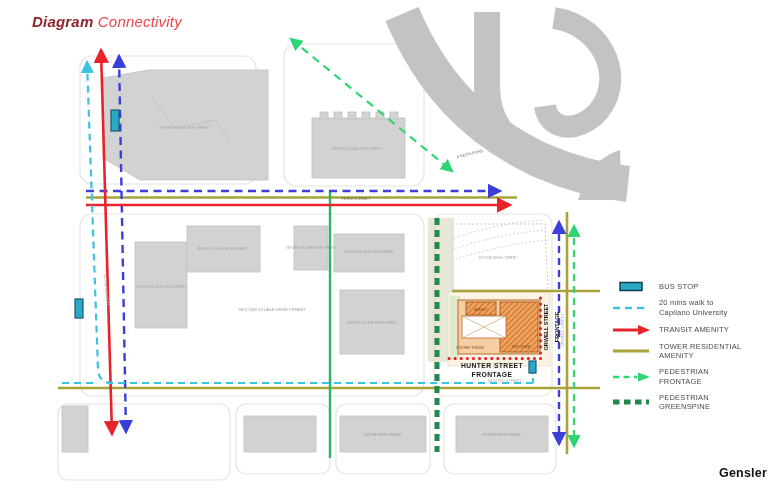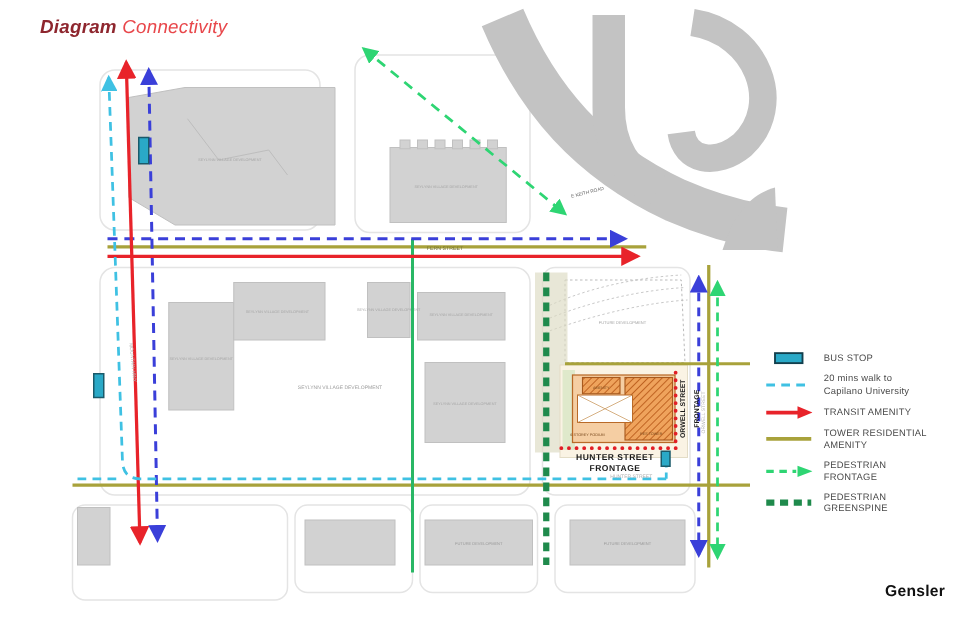--- a/index.html
+++ b/index.html
@@ -6,21 +6,21 @@
   #canvas{position:relative;width:768px;height:497px;background:#fff;overflow:hidden;
           font-family:"Liberation Sans",sans-serif;}
   #map{position:absolute;left:0;top:0;}
   #title{position:absolute;left:32px;top:13px;font-size:15px;letter-spacing:.2px;font-style:italic;}
   #title .t-bold{font-weight:bold;color:#8E262E;}
   #title .t-reg{font-weight:normal;color:#E8474B;}
   #legend{position:absolute;left:612px;top:281px;width:156px;}
   .lrow{display:flex;align-items:center;margin-bottom:6px;}
   .lswatch{width:38px;flex:0 0 38px;margin-right:9px;}
   .llabel{font-size:7.5px;line-height:1.3;color:#4A4A4A;letter-spacing:.2px;}
-  #brand{position:absolute;right:12px;top:466px;font-size:12.5px;font-weight:bold;color:#111;letter-spacing:.2px;}
+  #brand{position:absolute;right:1px;top:466px;font-size:12.5px;font-weight:bold;color:#111;letter-spacing:.2px;}
   svg text{font-family:"Liberation Sans",sans-serif;}
 </style>
 </head>
 <body>
 
 <div id="canvas">
 
   <svg id="map" width="768" height="497" viewBox="0 0 768 497">
     <defs>
       <marker id="mr_e" markerWidth="6" markerHeight="6" refX="5" refY="3" orient="auto">

